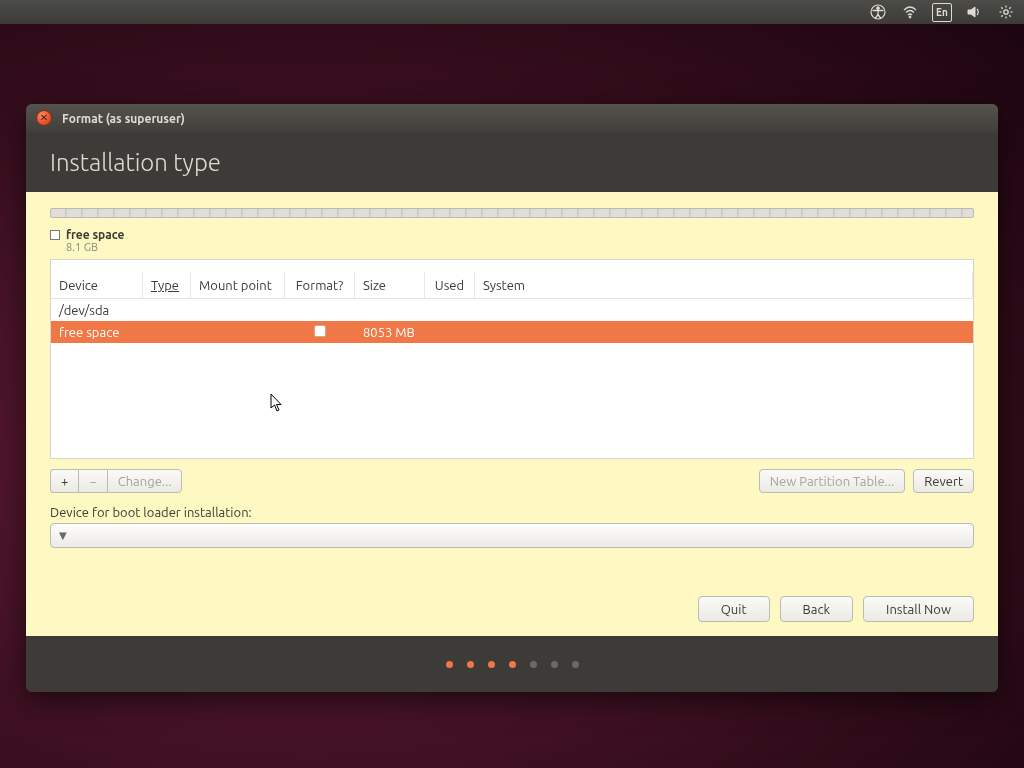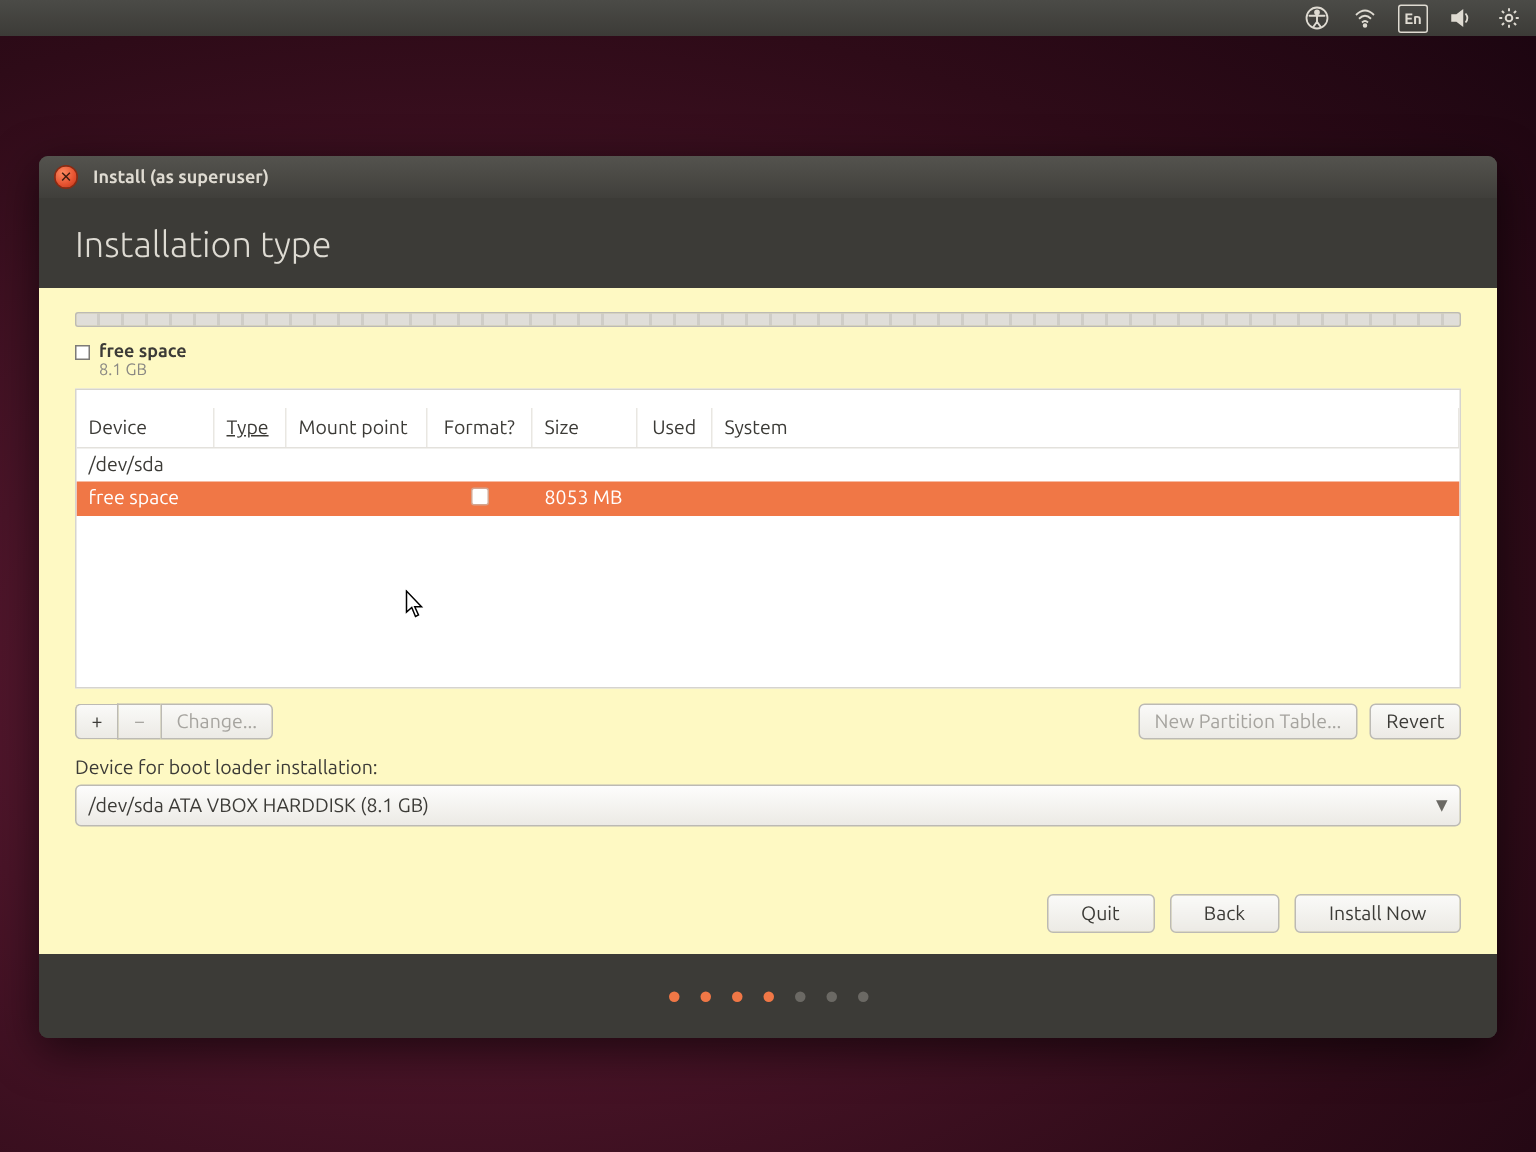--- a/index.html
+++ b/index.html
@@ -154,21 +154,21 @@
             <line x1="12.7" y1="3.3" x2="11.3" y2="4.7"></line>
             <line x1="4.7" y1="11.3" x2="3.3" y2="12.7"></line>
           </g>
         </svg>
     </span>
   </div>
 
   <div class="win">
     <div class="titlebar">
       <span class="tb-close">✕</span>
-      <span>Install (as superuser)</span>
+      <span>Format (as superuser)</span>
     </div>
     <div class="header">Installation type</div>
 
     <div class="body">
       <div class="usage-wrap">
         <div class="usage-bar"></div>
       </div>
       <div class="usage-label">
         <span class="swatch"></span>
         <b>free space</b>
@@ -207,21 +207,20 @@
         </span>
         <span class="spacer"></span>
         <span class="right">
           <span class="btn disabled">New Partition Table...</span>
           <span class="btn">Revert</span>
         </span>
       </div>
 
       <div class="bl-label">Device for boot loader installation:</div>
       <div class="combo">
-        <span>/dev/sda  ATA VBOX HARDDISK (8.1 GB)</span>
         <span class="arrow">▼</span>
       </div>
 
       <div class="footer-btns">
         <span class="btn">Quit</span>
         <span class="btn">Back</span>
         <span class="btn">Install Now</span>
       </div>
     </div>
 

